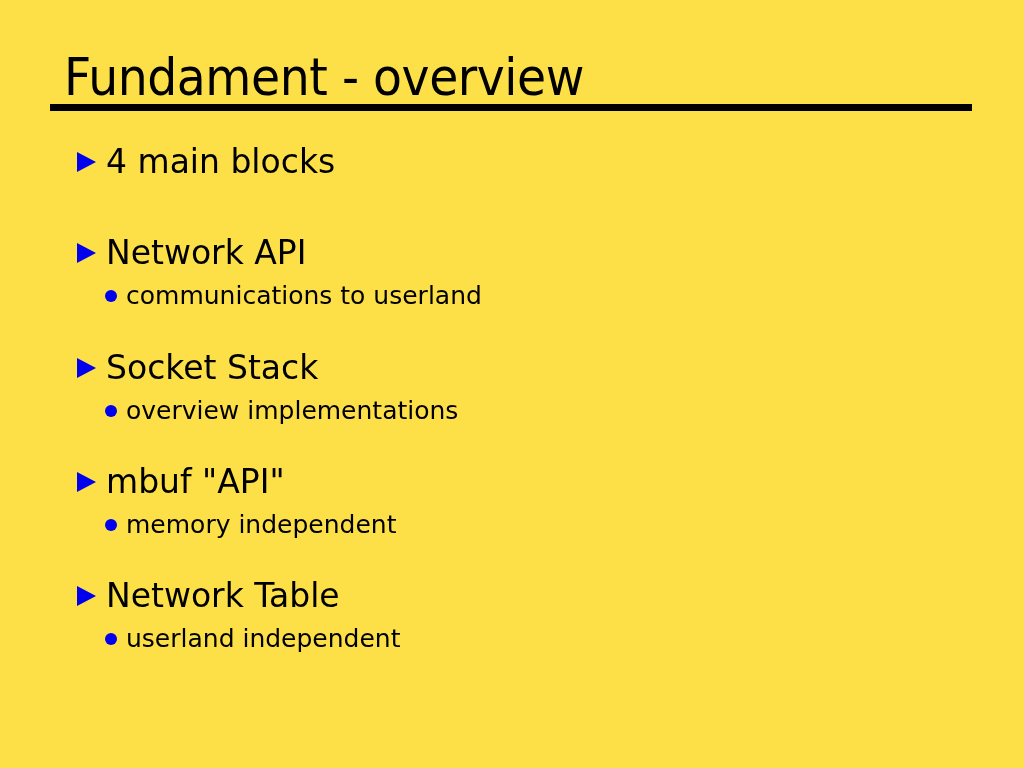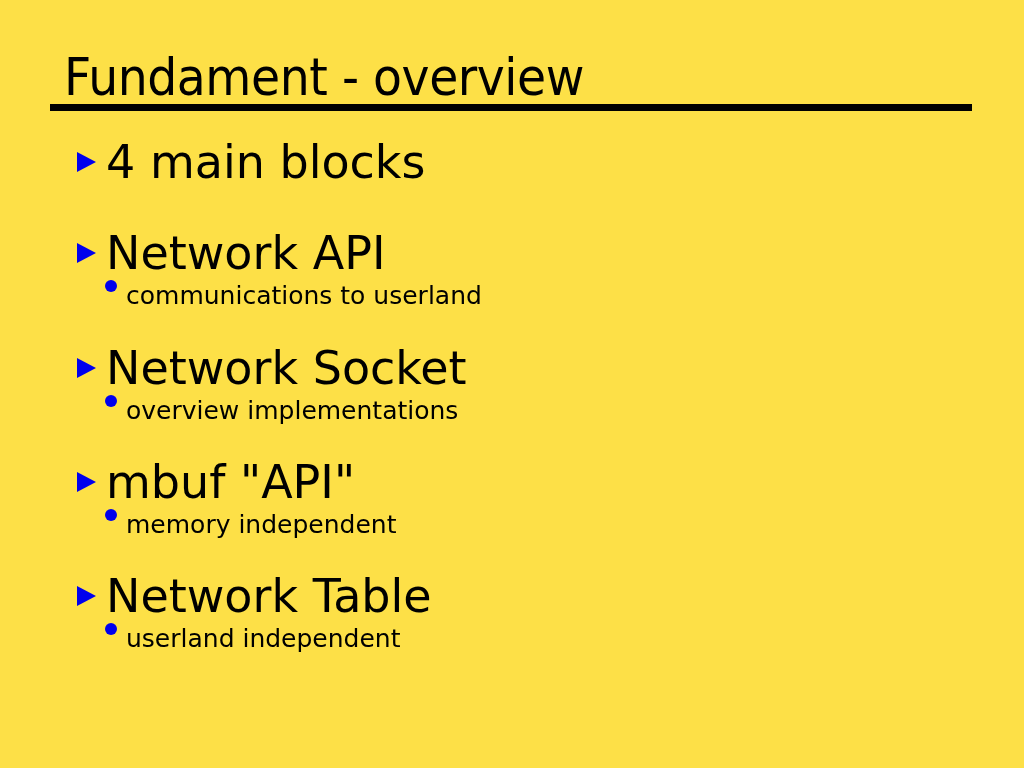--- a/index.html
+++ b/index.html
@@ -51,26 +51,27 @@
   .tri-icon {
     width: 0;
     height: 0;
     border-left: 19px solid #0000EE;
     border-top: 10px solid transparent;
     border-bottom: 10px solid transparent;
     margin-right: 10px;
     flex: 0 0 auto;
   }
   .bullet-label {
-    font-size: 46px;
+    font-size: 33px;
     line-height: 40px;
     white-space: nowrap;
   }
   .bullet-sub {
     display: flex;
+    align-items: center;
     height: 32px;
     margin-left: 28px;
     margin-top: 7px;
   }
   .dot-icon {
     width: 12px;
     height: 12px;
     border-radius: 50%;
     background: #0000EE;
     margin-right: 9px;
@@ -110,21 +111,21 @@
     </div>
     <div class="bullet-sub">
       <span class="dot-icon"></span>
       <span class="sub-label">communications to userland</span>
     </div>
   </div>
 
   <div class="bullet-group g2">
     <div class="bullet-main">
       <span class="tri-icon"></span>
-      <span class="bullet-label">Network Socket</span>
+      <span class="bullet-label">Socket Stack</span>
     </div>
     <div class="bullet-sub">
       <span class="dot-icon"></span>
       <span class="sub-label">overview implementations</span>
     </div>
   </div>
 
   <div class="bullet-group g3">
     <div class="bullet-main">
       <span class="tri-icon"></span>

